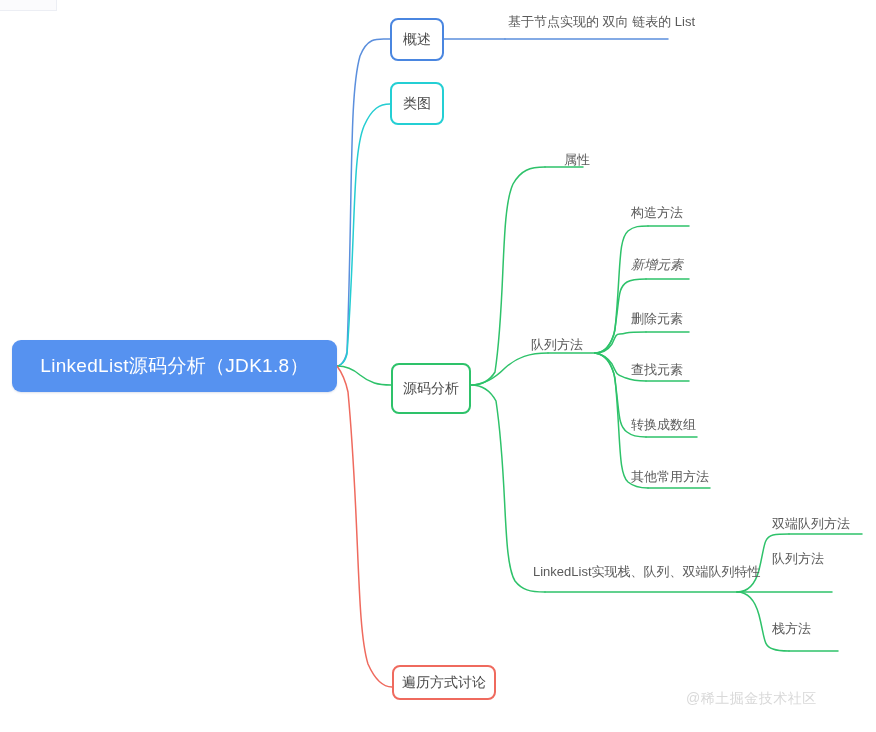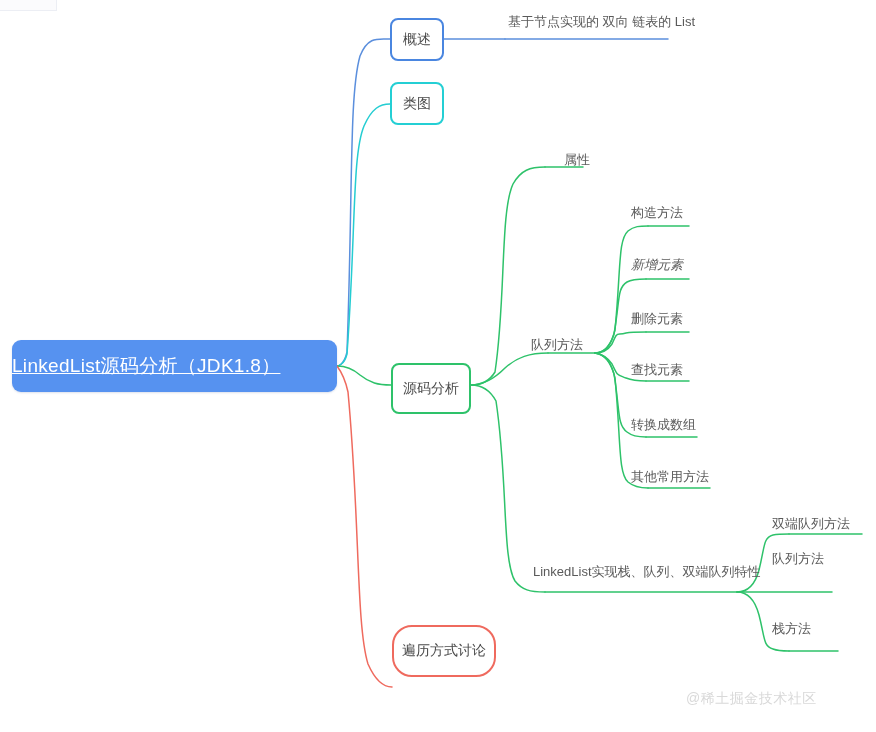--- a/index.html
+++ b/index.html
@@ -40,25 +40,25 @@
   .root-node {
     position: absolute;
     left: 12px;
     top: 340px;
     width: 325px;
     height: 52px;
     background: #5692f0;
     border-radius: 9px;
     display: flex;
     align-items: center;
+    justify-content: center;
     color: #ffffff;
     font-size: 19px;
     letter-spacing: .3px;
     box-shadow: 0 1px 2px rgba(60,90,150,.18);
-    text-decoration: underline;
   }
 
   
   .box-node {
     position: absolute;
     display: flex;
     align-items: center;
     justify-content: center;
     background: #ffffff;
     border-radius: 8px;
@@ -68,21 +68,21 @@
     box-sizing: border-box;
   }
   .box-node.blue   { border-color: #4a86e0; }
   .box-node.cyan   { border-color: #24cfd4; font-family: Liberation Mono, monospace; }
   .box-node.green  { border-color: #2ec26a; }
   .box-node.red    { border-color: #ef6a5e; }
 
   #node-gaishu     { left: 390px; top: 18px;  width: 54px;  height: 43px; }
   #node-leitu      { left: 390px; top: 82px;  width: 54px;  height: 43px; }
   #node-yuanma     { left: 391px; top: 363px; width: 80px;  height: 51px; }
-  #node-bianli     { left: 392px; top: 625px; width: 104px; height: 52px; border-radius: 20px; }
+  #node-bianli     { left: 392px; top: 665px; width: 104px; height: 35px; }
 
   
   .leaf-label {
     position: absolute;
     font-size: 13px;
     color: #5a5a5a;
     white-space: nowrap;
     line-height: 1.1;
   }
 

